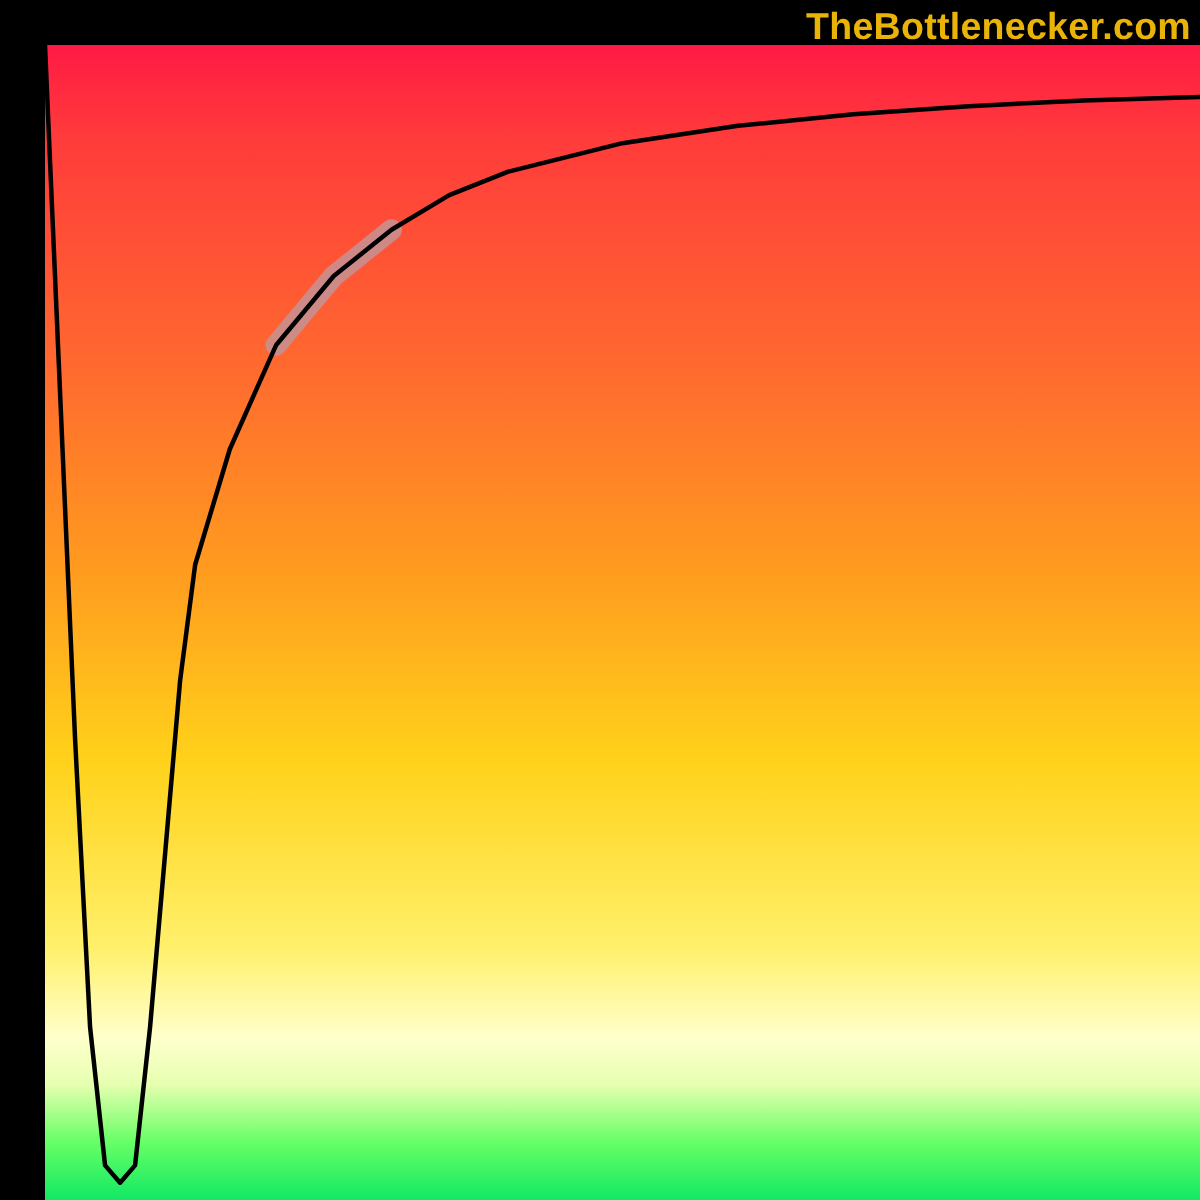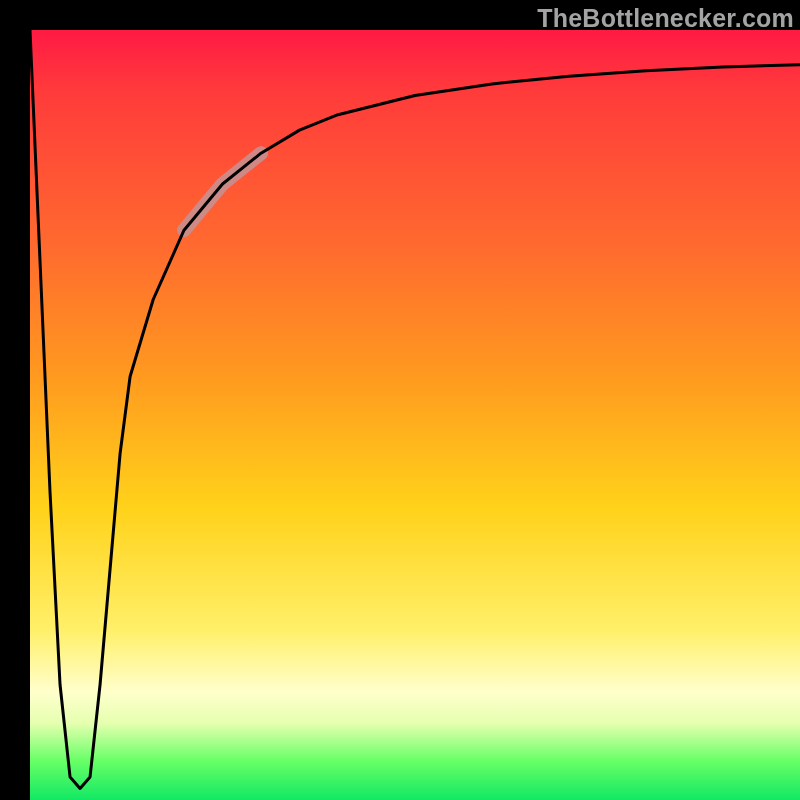--- a/index.html
+++ b/index.html
@@ -37,21 +37,21 @@
       #66ff66 95%,
       #12e864 100%
     );
   }
   .watermark {
     position: absolute;
     top: 4px;
     right: 6px;
     font-size: 25px;
     font-weight: 600;
-    color: #a3a3a3;
+    color: #eab308;
     letter-spacing: 0.2px;
     user-select: none;
     font-family: Arial, Helvetica, sans-serif;
   }
   svg.curve-layer {
     position: absolute;
     left: 30px;
     top: 30px;
     width: 770px;
     height: 770px;

